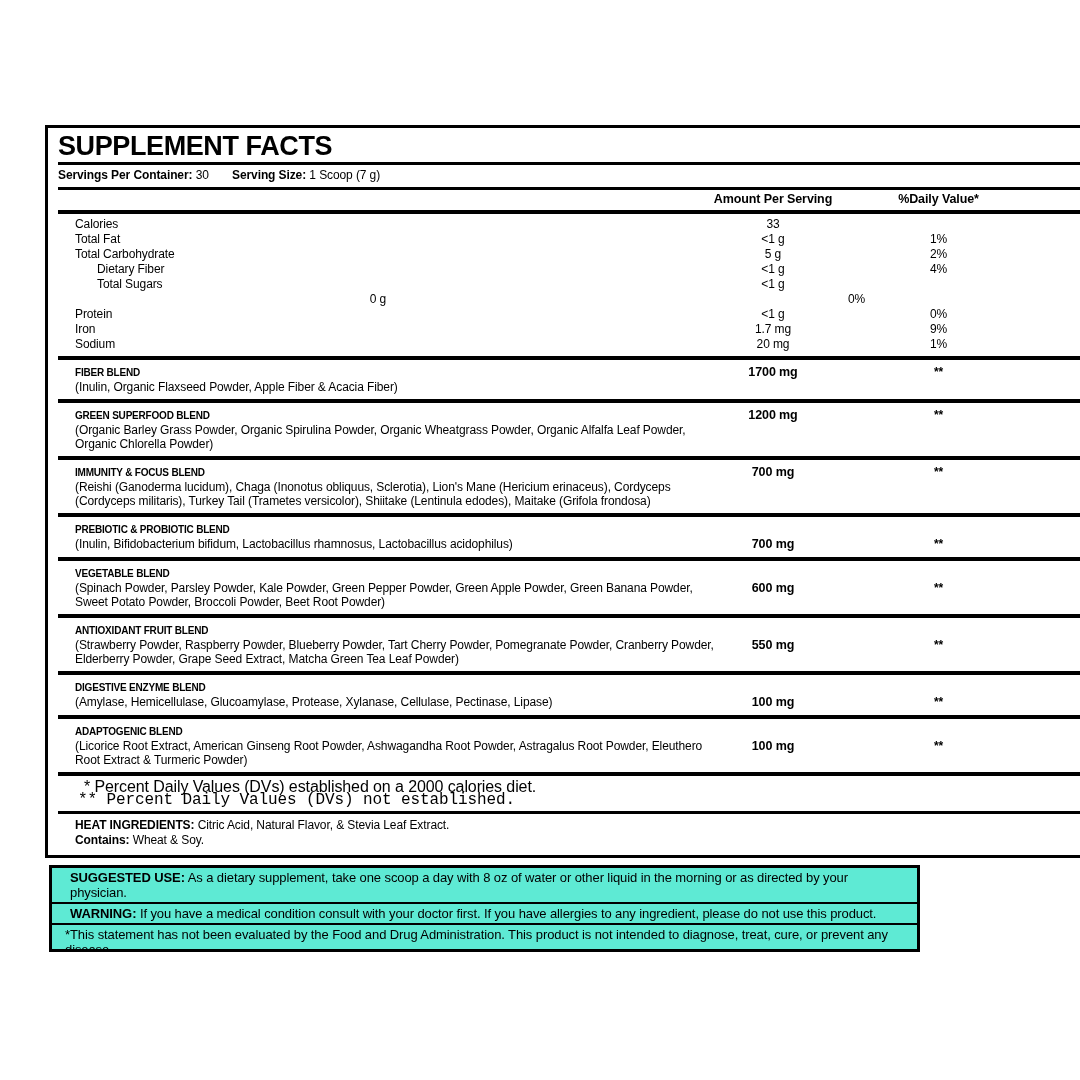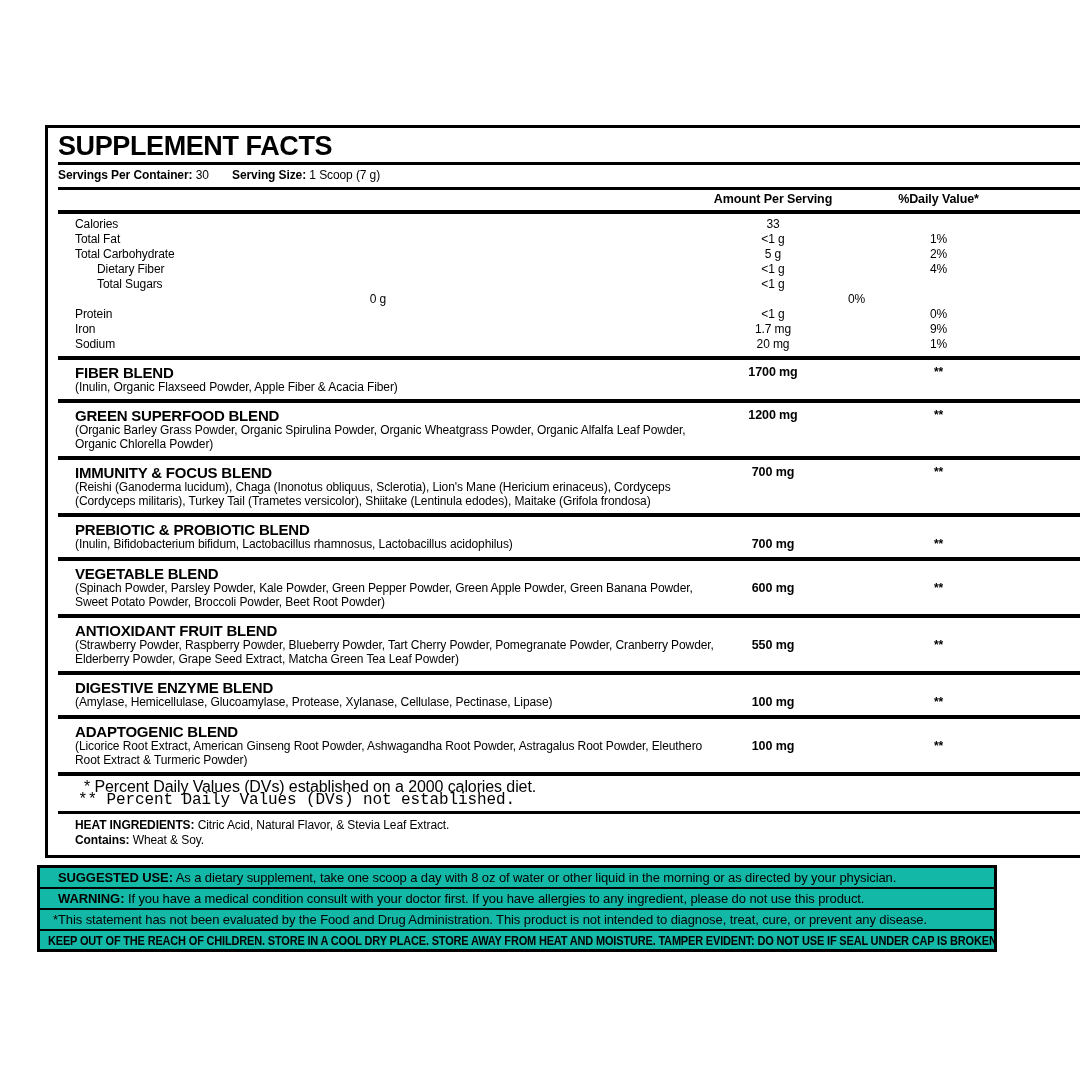--- a/index.html
+++ b/index.html
@@ -37,39 +37,39 @@
   .amt-col, .dv-col { text-align:center; }
 
   .header-row { font-weight:bold; font-size:12.5px; line-height:15px; padding:2px 0 3px 0; }
 
   .nutrients { padding:3px 0 4px 0; }
   .n-row { font-size:12px; line-height:15px; }
   .ind0 { padding-left:17px; } .ind1 { padding-left:39px; } .ind2 { padding-left:61px; }
 
   .blend { padding:5px 0; }
   .blend-left { padding-left:17px; }
-  .blend-title { font-weight:bold; font-size:15px; line-height:15px; letter-spacing:-0.2px; }
+  .blend-title { font-weight:bold; font-size:10px; line-height:15px; letter-spacing:-0.2px; }
   .blend-line { font-size:12px; line-height:14px; white-space:nowrap; }
   .blend .amt-col { font-weight:bold; font-size:12.5px; line-height:15px; }
   .blend .dv-col { font-weight:bold; font-size:12px; line-height:15px; }
   .blend.amt2 .amt-col, .blend.amt2 .dv-col { padding-top:15px; }
 
   .footnotes { padding:5px 0; font-size:16px; line-height:12.5px; }
   .fn1 { padding-left:26px; }
   .fn2 { padding-left:20px;font-family:Liberation Mono, monospace; }
 
   .other-ingredients { padding:4px 0 6px 17px; font-size:12px; line-height:14.5px; }
   .other-ingredients .lbl { font-weight:bold; }
 
   
   .usage-box {
-    position:absolute; left:37px; top:865px;
-    width:960px; height:87px;
+    position:absolute; left:49px; top:865px;
+    width:871px; height:87px;
     border:3px solid #000;
-    background:#14b8a6;
+    background:#5eead4;
     overflow:hidden;
   }
   .u-row { font-size:13px; line-height:15px; padding:2px 10px 2px 18px; }
   .u-row .lbl { font-weight:bold; }
   .u-row.fda { padding-left:13px; }
   .u-row.storage { padding-left:8px; padding-right:0; }
   .condensed {
     display:inline-block; font-weight:bold; font-size:12.5px;
     white-space:nowrap; transform:scaleX(0.88); transform-origin:left center;
     letter-spacing:-0.2px;

